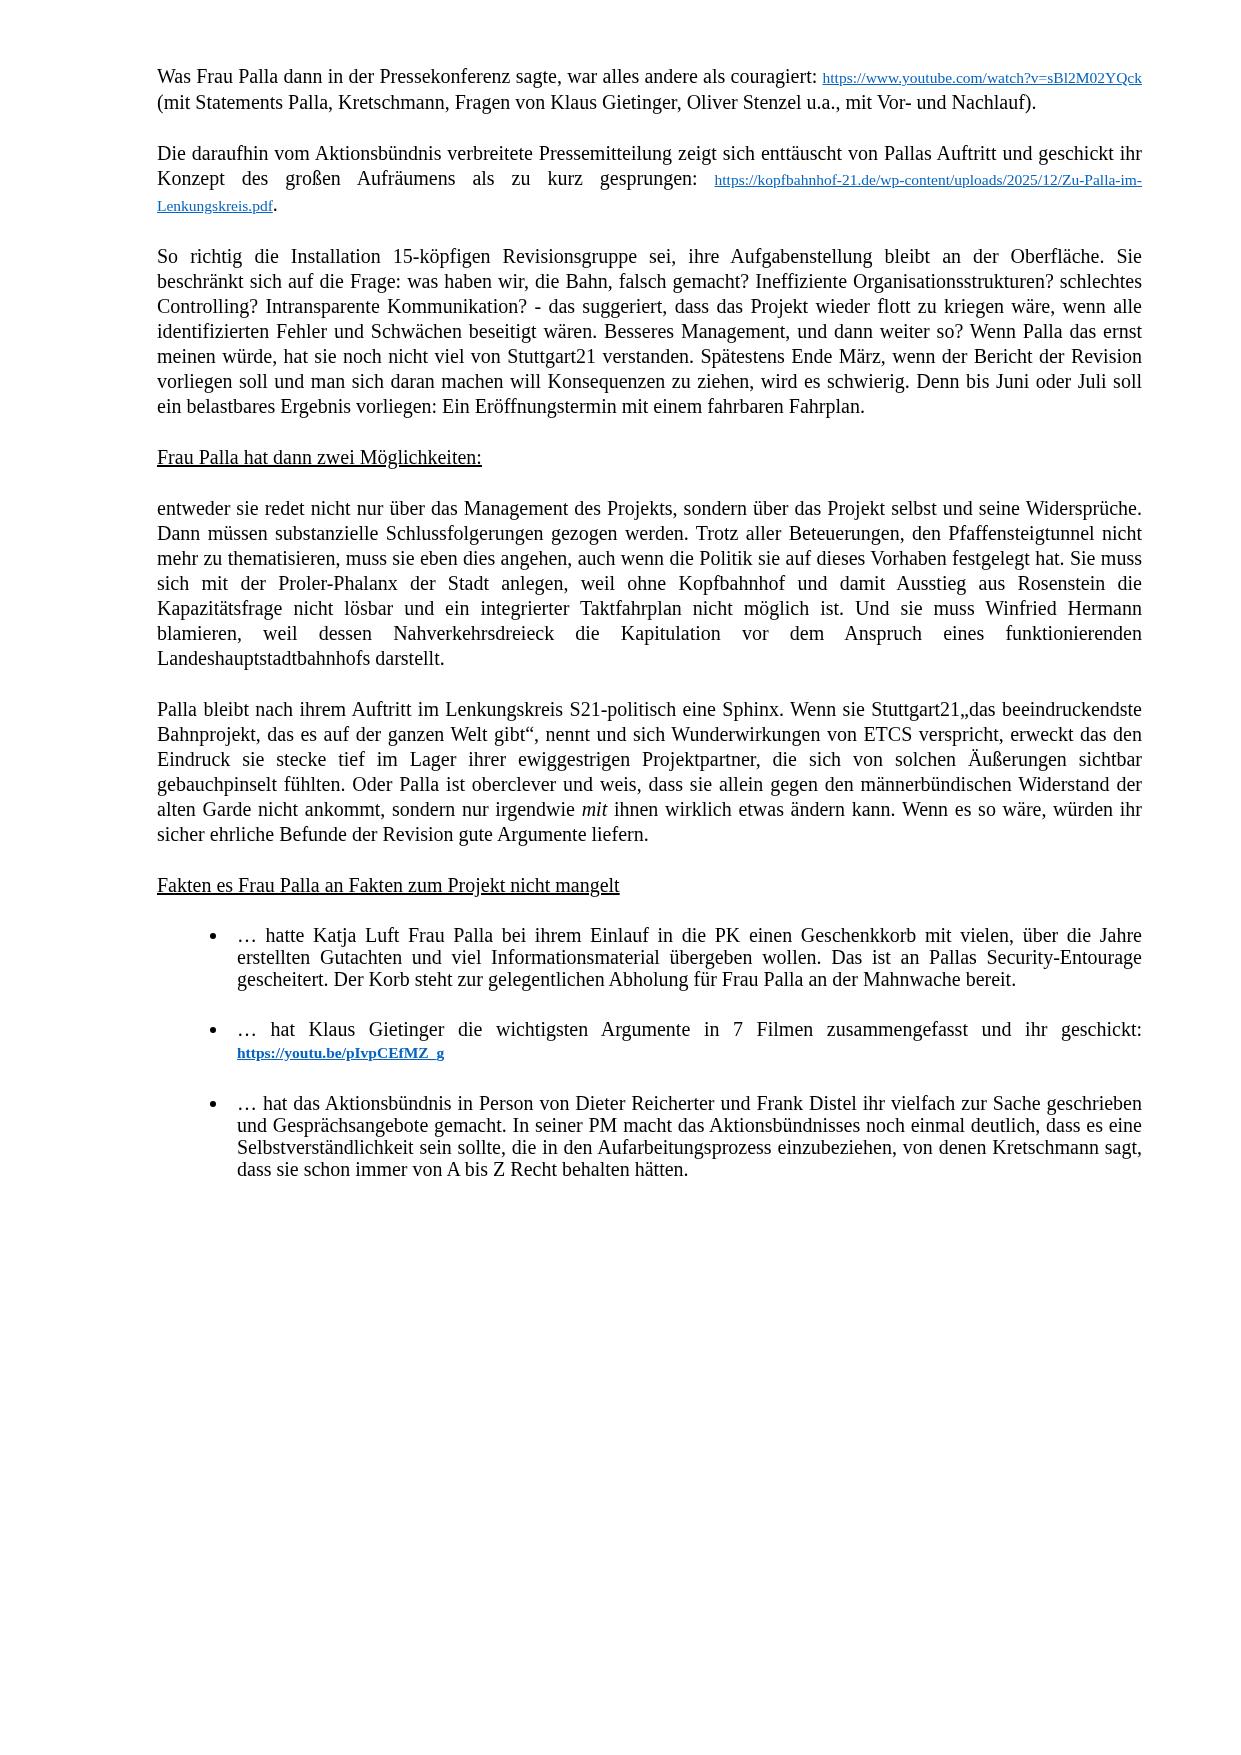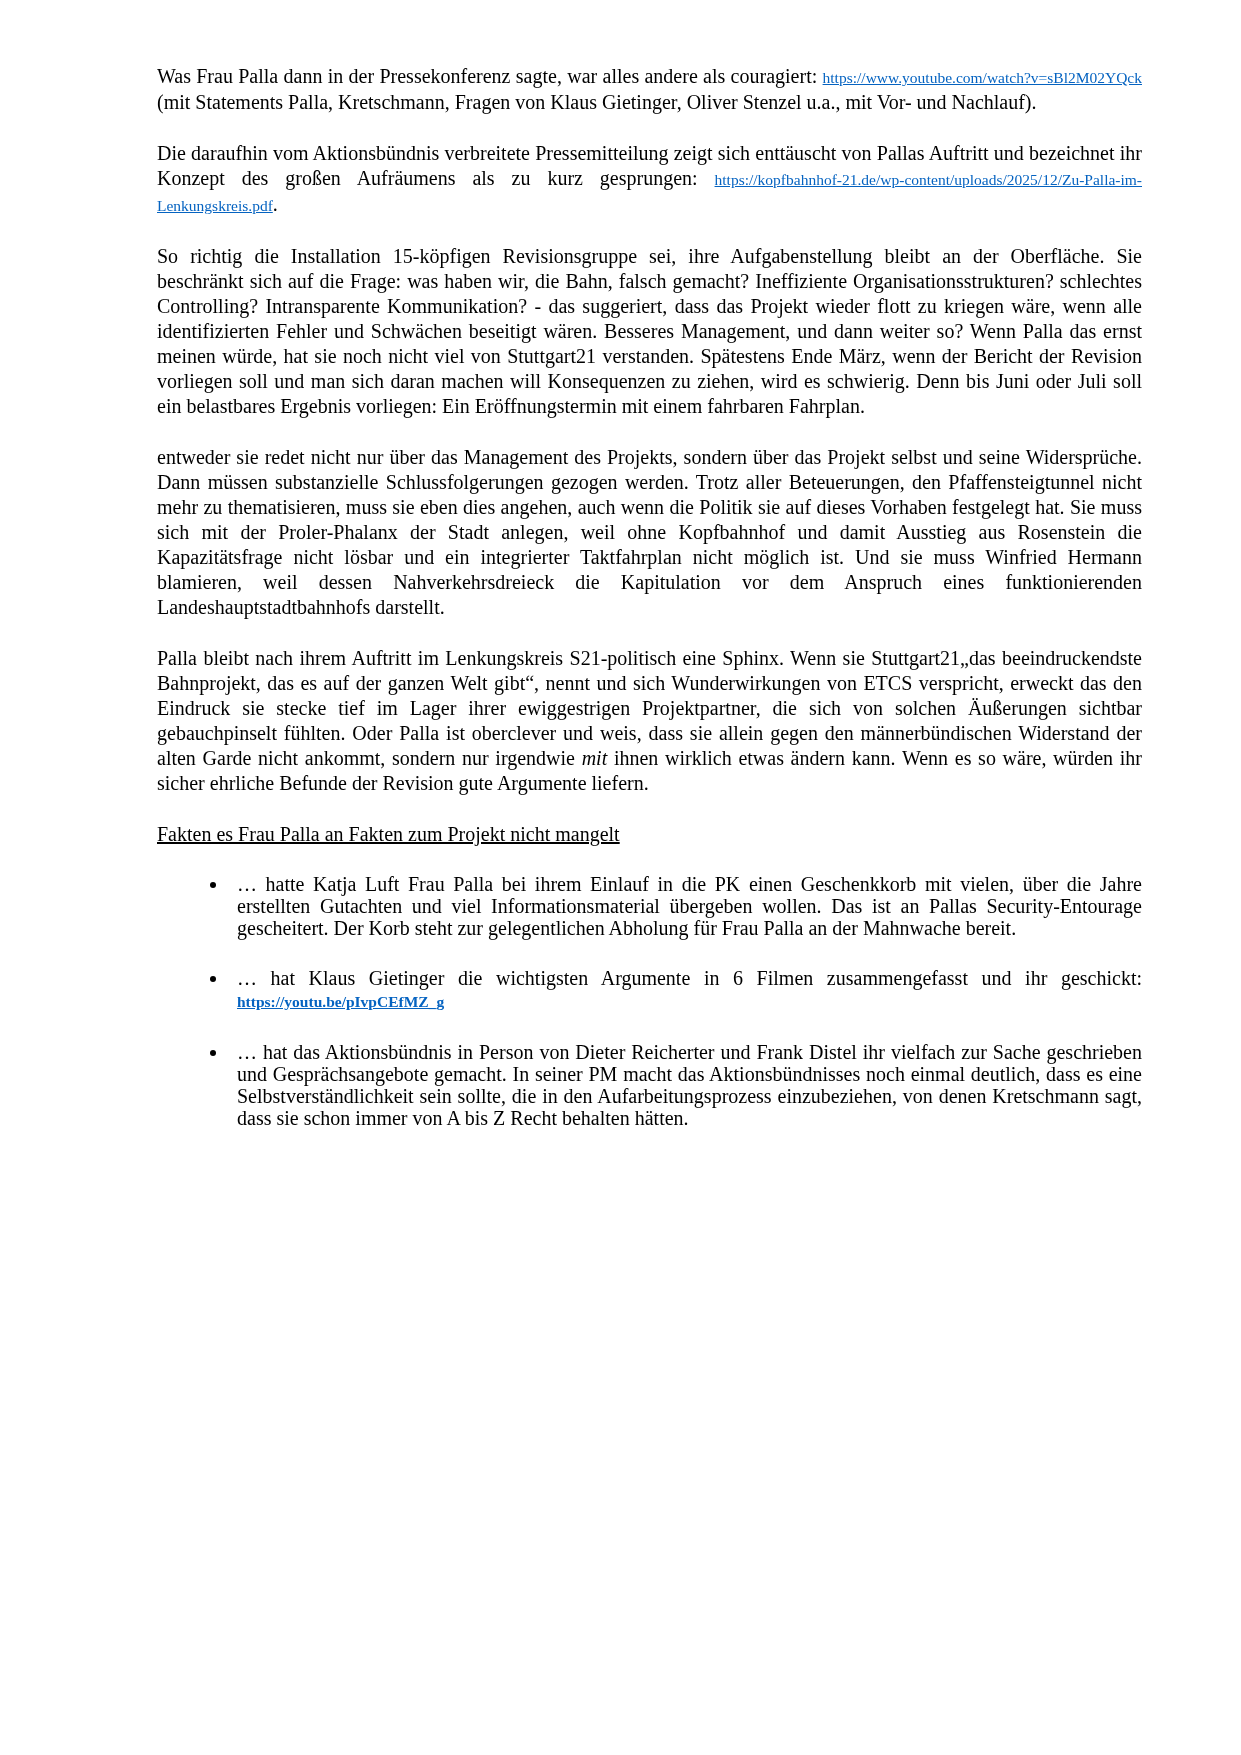--- a/index.html
+++ b/index.html
@@ -54,31 +54,32 @@
     overflow-wrap: break-word;
   }
 </style>
 </head>
 <body>
 
 <div class="page">
 
   <p class="para"><span>Was Frau Palla dann in der Pressekonferenz sagte, war alles andere als couragiert: </span><a class="doclink">https://www.youtube.com/watch?v=sBl2M02YQck</a><span> (mit Statements Palla, Kretschmann, Fragen von Klaus Gietinger, Oliver Stenzel u.a., mit Vor- und Nachlauf).</span></p>
 
-  <p class="para"><span>Die daraufhin vom Aktionsbündnis verbreitete Pressemitteilung zeigt sich enttäuscht von Pallas Auftritt und bezeichnet ihr Konzept des großen Aufräumens als zu kurz gesprungen: </span><a class="doclink">https://kopfbahnhof-21.de/wp-content/uploads/2025/12/Zu-Palla-im-Lenkungskreis.pdf</a><span>.</span></p>
+  <p class="para"><span>Die daraufhin vom Aktionsbündnis verbreitete Pressemitteilung zeigt sich enttäuscht von Pallas Auftritt und geschickt ihr Konzept des großen Aufräumens als zu kurz gesprungen: </span><a class="doclink">https://kopfbahnhof-21.de/wp-content/uploads/2025/12/Zu-Palla-im-Lenkungskreis.pdf</a><span>.</span></p>
 
   <p class="para">So richtig die Installation 15-köpfigen Revisionsgruppe sei, ihre Aufgabenstellung bleibt an der Oberfläche. Sie beschränkt sich auf die Frage: was haben wir, die Bahn, falsch gemacht? Ineffiziente Organisationsstrukturen? schlechtes Controlling? Intransparente Kommunikation? - das suggeriert, dass das Projekt wieder flott zu kriegen wäre, wenn alle identifizierten Fehler und Schwächen beseitigt wären. Besseres Management, und dann weiter so? Wenn Palla das ernst meinen würde, hat sie noch nicht viel von Stuttgart21 verstanden. Spätestens Ende März, wenn der Bericht der Revision vorliegen soll und man sich daran machen will Konsequenzen zu ziehen, wird es schwierig. Denn bis Juni oder Juli soll ein belastbares Ergebnis vorliegen: Ein Eröffnungstermin mit einem fahrbaren Fahrplan.</p>
 
+  <p class="para heading">Frau Palla hat dann zwei Möglichkeiten:</p>
 
   <p class="para"><span class="b">entweder</span><span> sie redet nicht nur über das Management des Projekts, sondern über das Projekt selbst und seine Widersprüche. Dann müssen substanzielle Schlussfolgerungen gezogen werden. Trotz aller Beteuerungen, den Pfaffensteigtunnel nicht mehr zu thematisieren, muss sie eben dies angehen, auch wenn die Politik sie auf dieses Vorhaben festgelegt hat. Sie muss sich mit der Proler-Phalanx der Stadt anlegen, weil ohne Kopfbahnhof und damit Ausstieg aus Rosenstein die Kapazitätsfrage nicht lösbar und ein integrierter Taktfahrplan nicht möglich ist. Und sie muss Winfried Hermann blamieren, weil dessen Nahverkehrsdreieck die Kapitulation vor dem Anspruch eines funktionierenden Landeshauptstadtbahnhofs darstellt.</span></p>
 
 
   <p class="para"><span>Palla bleibt nach ihrem Auftritt im Lenkungskreis S21-politisch eine Sphinx. Wenn sie Stuttgart21„das beeindruckendste Bahnprojekt, das es auf der ganzen Welt gibt“, nennt und sich Wunderwirkungen von ETCS verspricht, erweckt das den Eindruck sie stecke tief im Lager ihrer ewiggestrigen Projektpartner, die sich von solchen Äußerungen sichtbar gebauchpinselt fühlten. Oder Palla ist oberclever und weis, dass sie allein gegen den männerbündischen Widerstand der alten Garde nicht ankommt, sondern nur irgendwie </span><span class="i">mit</span><span> ihnen wirklich etwas ändern kann. Wenn es so wäre, würden ihr sicher ehrliche Befunde der Revision gute Argumente liefern.</span></p>
 
   <p class="para heading">Fakten es Frau Palla an Fakten zum Projekt nicht mangelt</p>
 
   <ul class="bullets">
     <li>… hatte Katja Luft Frau Palla bei ihrem Einlauf in die PK einen Geschenkkorb mit vielen, über die Jahre erstellten Gutachten und viel Informationsmaterial übergeben wollen. Das ist an Pallas Security-Entourage gescheitert. Der Korb steht zur gelegentlichen Abholung für Frau Palla an der Mahnwache bereit.</li>
-    <li><span>… hat Klaus Gietinger die wichtigsten Argumente in 6 Filmen zusammengefasst und ihr geschickt: </span><a class="doclink bold">https://youtu.be/pIvpCEfMZ_g</a></li>
+    <li><span>… hat Klaus Gietinger die wichtigsten Argumente in 7 Filmen zusammengefasst und ihr geschickt: </span><a class="doclink bold">https://youtu.be/pIvpCEfMZ_g</a></li>
     <li>… hat das Aktionsbündnis in Person von Dieter Reicherter und Frank Distel ihr vielfach zur Sache geschrieben und Gesprächsangebote gemacht. In seiner PM macht das Aktionsbündnisses noch einmal deutlich, dass es eine Selbstverständlichkeit sein sollte, die in den Aufarbeitungsprozess einzubeziehen, von denen Kretschmann sagt, dass sie schon immer von A bis Z Recht behalten hätten.</li>
   </ul>
 
 </div>
 
 </body></html>

